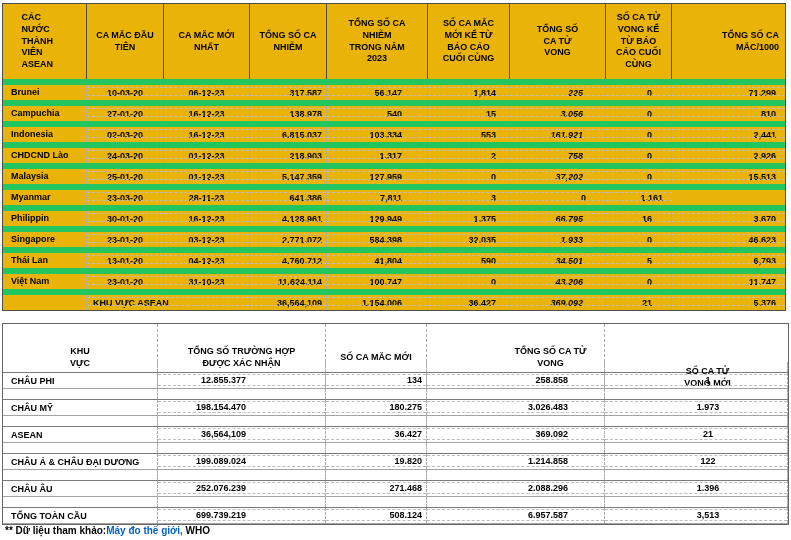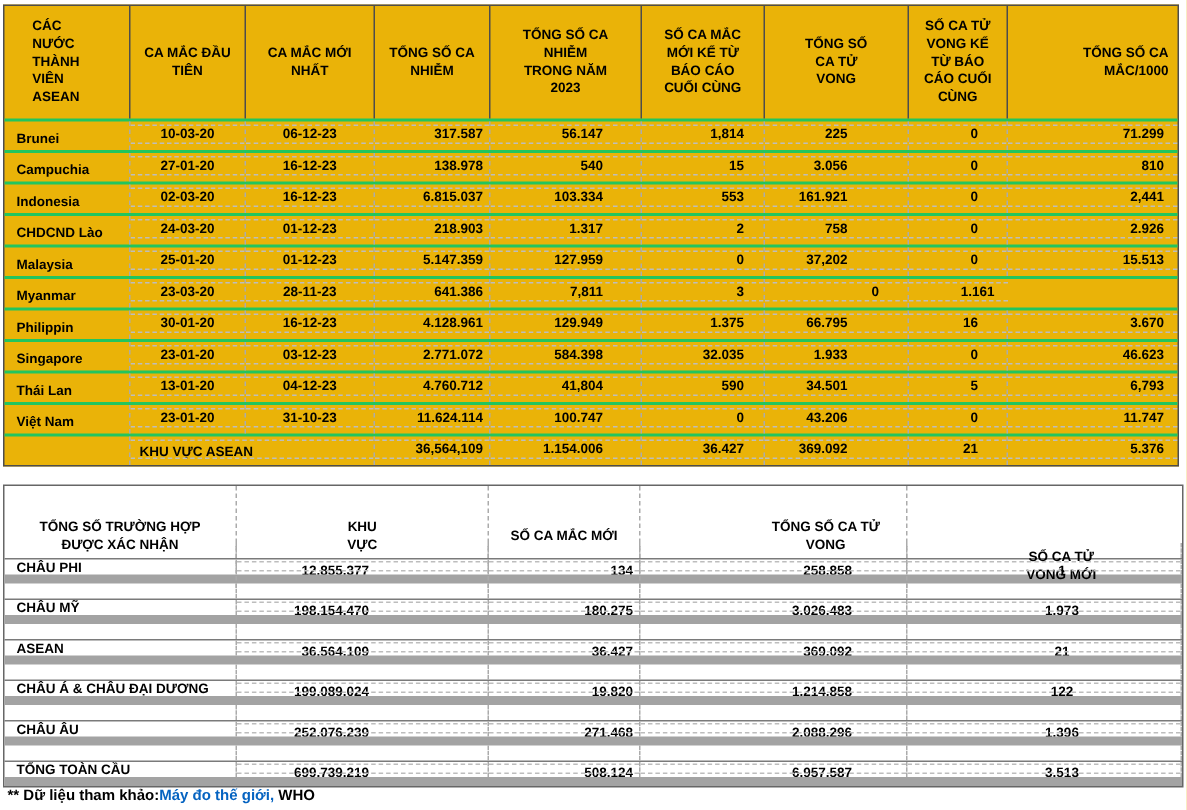--- a/index.html
+++ b/index.html
@@ -23,56 +23,56 @@
   .t1-head .hc:last-child, .t1-row .cell:last-child, .t2-head .hc:last-child { border-right:none; }
   .hc span { display:inline-block; }
   .h1 span { max-width:46px; text-align:left; }
   .h5 span { max-width:60px; }
   .h6 span { max-width:66px; }
   .h7 span { max-width:52px; }
   .h8 span { max-width:54px; }
   .h9 { justify-content:flex-end; }
   .h9 span { max-width:72px; text-align:right; padding-right:4px; }
 
-  .t1-row { height:21px; border-top:2px solid #22c55e; }
+  .t1-row { height:21px; border-top:6px solid #22c55e; }
   .cell { position:relative; border-right:1px dashed #ababab; overflow:hidden; }
   .vc, .dc, .tlabel {
     display:flex; align-items:flex-start; padding-top:3px;
   }
   .vc { justify-content:flex-end; }
   .dc { justify-content:center; }
   .vc::before, .dc::before, .tlabel::before {
     content:""; position:absolute; left:0; right:0; top:2px; border-top:1px dashed #bdbdbd;
   }
   .vc::after, .dc::after, .tlabel::after {
     content:""; position:absolute; left:0; right:0; bottom:4px; border-top:1px dashed #bdbdbd;
   }
   .cc { display:flex; align-items:flex-end; padding:0 2px 3px 8px; }
   .p4 { padding-right:4px; }
   .p5 { padding-right:25px; }
   .p6 { padding-right:13px; }
-  .p7 { padding-right:40px; }
+  .p7 { padding-right:22px;font-style:italic; }
   .p8 { padding-right:19px; }
   .p9 { padding-right:9px; }
   .tlabel { grid-column:2 / 4; justify-content:flex-start; padding-left:6px; align-items:center; padding-top:0; }
 
   
   .t2 { position:absolute; top:323px; left:2px; width:787px; border:1px solid #666; background:#fff; }
   .grid5 { display:grid; grid-template-columns:155px 168px 101px 178px auto; }
   .t2-head { height:38px; }
   .t2-head .hc { border-right:1px dashed #ababab; }
   .t2h1 span { max-width:32px; }
   .t2h2 span { max-width:126px; }
   .t2h4 { padding-left:72px; }
   .t2h4 span { max-width:86px; }
   .t2h5 { padding-left:24px; }
   .t2h5 span { max-width:58px;margin-top:40px; }
   .t2-sp { height:10px; }
   .t2-sp .cell { border-right:1px dashed #ababab; }
-  .t2-row { height:17px; border-top:1px solid #7a7a7a; border-bottom:6px solid #a3a3a3; }
+  .t2-row { height:17px; border-top:1px solid #7a7a7a; border-bottom:1px solid #a3a3a3; }
   .t2-row .vc { padding-top:2px; }
   .t2-row .vc::before { top:1px; }
   .t2-row .vc::after { bottom:2px; }
   .rg { display:flex; align-items:center; padding-left:8px; }
   .t2c { padding-right:79px; }
   .t2n { padding-right:4px; }
   .t2d { padding-right:36px; }
   .t2nd { justify-content:center; padding-left:24px; }
 
   
@@ -241,25 +241,25 @@
       <div class="cell vc p5">1.154.006</div>
       <div class="cell vc p6">36.427</div>
       <div class="cell vc p7">369.092</div>
       <div class="cell vc p8">21</div>
       <div class="cell vc p9">5.376</div>
     </div>
   </div>
 
   <div class="t2">
     <div class="t2-head grid5">
+      <div class="hc t2h1">
+          <span>KHU VỰC</span>
+        </div>
       <div class="hc t2h2">
           <span>TỔNG SỐ TRƯỜNG HỢP ĐƯỢC XÁC NHẬN</span>
-        </div>
-      <div class="hc t2h1">
-          <span>KHU VỰC</span>
         </div>
       <div class="hc t2h3">
           <span>SỐ CA MẮC MỚI</span>
         </div>
       <div class="hc t2h4">
           <span>TỔNG SỐ CA TỬ VONG</span>
         </div>
       <div class="hc t2h5">
           <span>SỐ CA TỬ VONG MỚI</span>
         </div>

